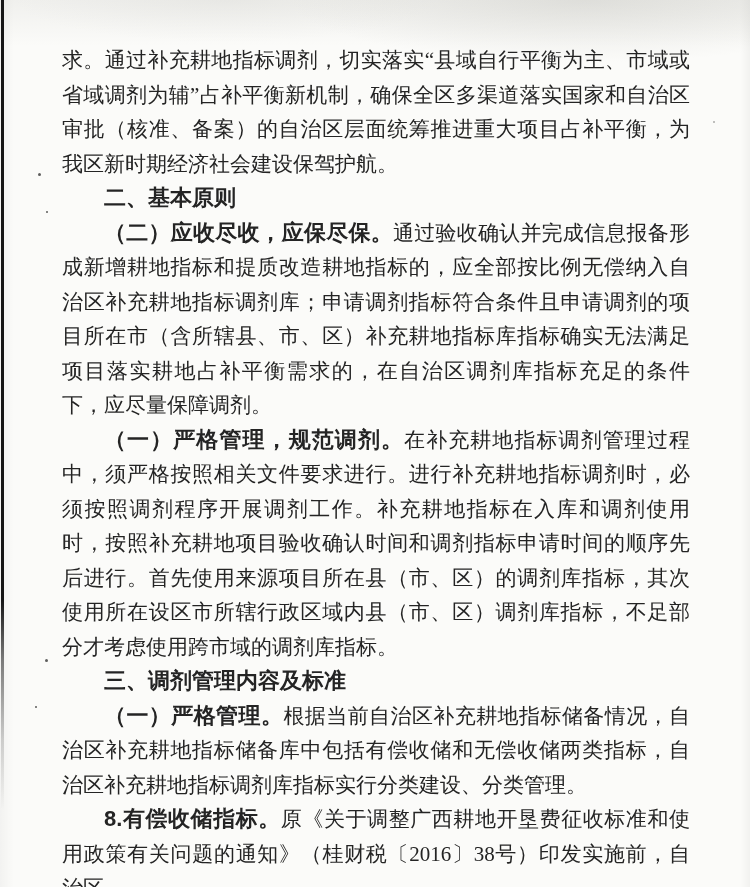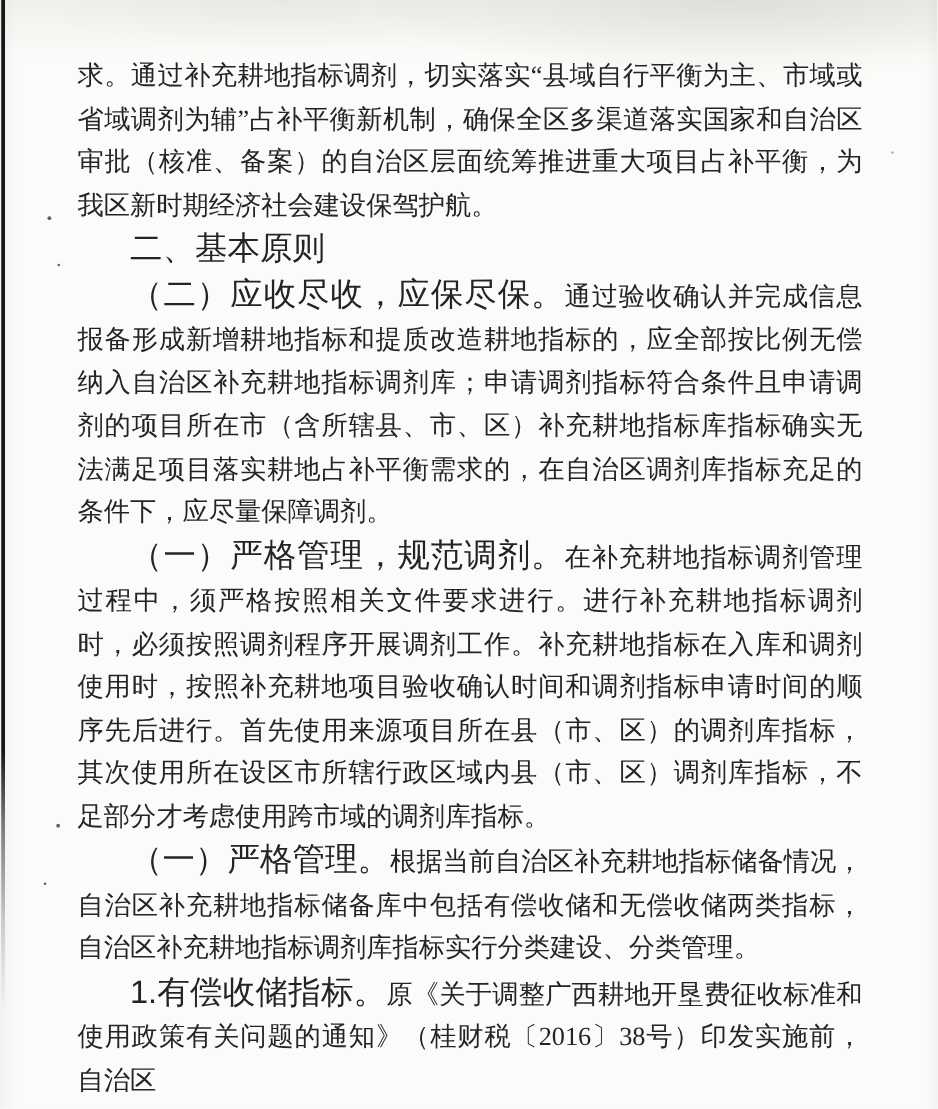--- a/index.html
+++ b/index.html
@@ -50,38 +50,39 @@
     color: #242424;
     font-size: 21px;
     line-height: 34.5px;
     text-align: justify;
     letter-spacing: 0;
   }
   .doc-body p { margin: 0; padding: 0; }
   .para.indent { text-indent: 2em; }
   .run { font-weight: 400; }
   .run.bold, .heading .run {
-    font-weight: 400;
+    font-weight: 700;
     font-family: "Liberation Sans", "DejaVu Sans", sans-serif;
-    font-size: 26px;
+    font-size: 22px;
   }
 </style>
 </head>
 <body>
 
 <div class="page">
   <div class="haze-top"></div>
   <div class="edge-line"></div>
   <div class="speck s1"></div>
   <div class="speck s2"></div>
   <div class="speck s3"></div>
   <div class="speck s4"></div>
   <div class="speck s5"></div>
 
   <div class="doc-body">
       <p class="para"><span class="run">求。通过补充耕地指标调剂，切实落实“县域自行平衡为主、市域或省域调剂为辅”占补平衡新机制，确保全区多渠道落实国家和自治区审批（核准、备案）的自治区层面统筹推进重大项目占补平衡，为我区新时期经济社会建设保驾护航。</span></p>
       <p class="para indent heading"><span class="run bold">二、基本原则</span></p>
       <p class="para indent"><span class="run bold">（二）应收尽收，应保尽保。</span><span class="run">通过验收确认并完成信息报备形成新增耕地指标和提质改造耕地指标的，应全部按比例无偿纳入自治区补充耕地指标调剂库；申请调剂指标符合条件且申请调剂的项目所在市（含所辖县、市、区）补充耕地指标库指标确实无法满足项目落实耕地占补平衡需求的，在自治区调剂库指标充足的条件下，应尽量保障调剂。</span></p>
       <p class="para indent"><span class="run bold">（一）严格管理，规范调剂。</span><span class="run">在补充耕地指标调剂管理过程中，须严格按照相关文件要求进行。进行补充耕地指标调剂时，必须按照调剂程序开展调剂工作。补充耕地指标在入库和调剂使用时，按照补充耕地项目验收确认时间和调剂指标申请时间的顺序先后进行。首先使用来源项目所在县（市、区）的调剂库指标，其次使用所在设区市所辖行政区域内县（市、区）调剂库指标，不足部分才考虑使用跨市域的调剂库指标。</span></p>
+      <p class="para indent heading"><span class="run bold">三、调剂管理内容及标准</span></p>
       <p class="para indent"><span class="run bold">（一）严格管理。</span><span class="run">根据当前自治区补充耕地指标储备情况，自治区补充耕地指标储备库中包括有偿收储和无偿收储两类指标，自治区补充耕地指标调剂库指标实行分类建设、分类管理。</span></p>
-      <p class="para indent"><span class="run bold">1.有偿收储指标。</span><span class="run">原《关于调整广西耕地开垦费征收标准和使用政策有关问题的通知》（桂财税〔2016〕38号）印发实施前，自治区</span></p>
+      <p class="para indent"><span class="run bold">8.有偿收储指标。</span><span class="run">原《关于调整广西耕地开垦费征收标准和使用政策有关问题的通知》（桂财税〔2016〕38号）印发实施前，自治区</span></p>
     </div>
 </div>
 
 </body></html>

